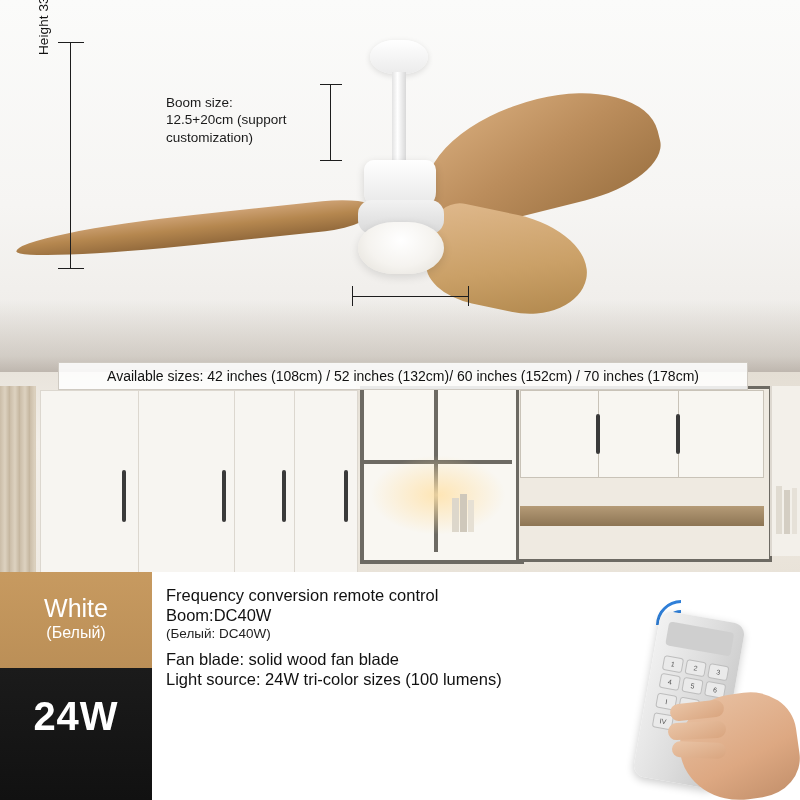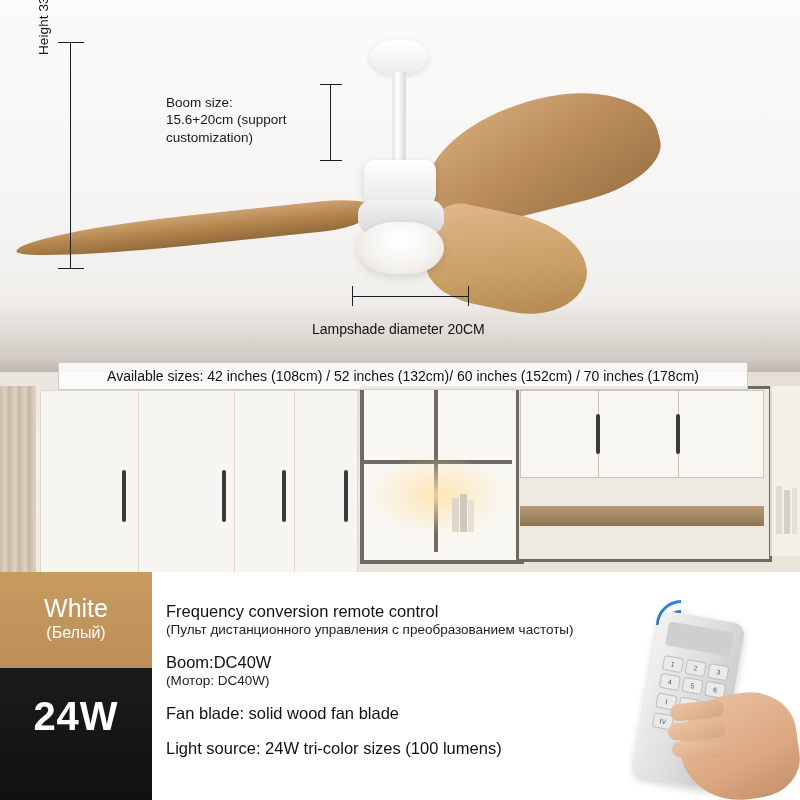--- a/index.html
+++ b/index.html
@@ -272,21 +272,21 @@
   }
   .spec-col {
     flex: 1;
     background: #ffffff;
     padding: 14px 0 0 14px;
     position: relative;
   }
   .spec-line {
     font-size: 16.5px;
     color: #111;
-    margin: 16px 0 1px 0;
+    margin: 0 0 1px 0;
   }
   .spec-sub {
     font-size: 13.5px;
     color: #222;
     margin: 0 0 9px 0;
   }
 
   
   .remote-wrap {
     position: absolute;
@@ -402,45 +402,43 @@
 
     <div class="vline" style="left:70px; top:42px; height:226px;"></div>
     <div class="hline" style="left:58px; top:42px; width:26px;"></div>
     <div class="hline" style="left:58px; top:268px; width:26px;"></div>
     <div class="height-label">Height 33.5/41CM</div>
 
     <div class="vline" style="left:330px; top:84px; height:76px;"></div>
     <div class="hline" style="left:320px; top:84px; width:22px;"></div>
     <div class="hline" style="left:320px; top:160px; width:22px;"></div>
     <div class="ann-text" style="left:166px; top:94px; width:152px;">Boom size:
-15.6+20cm (support customization)</div>
+12.5+20cm (support customization)</div>
 
     <div class="hline" style="left:352px; top:296px; width:116px;"></div>
     <div class="vline" style="left:352px; top:286px; height:20px;"></div>
     <div class="vline" style="left:468px; top:286px; height:20px;"></div>
-    <div class="lamp-diam">Lampshade diameter 20CM</div>
 
     <div class="avail-bar">Available sizes: 42 inches (108cm) / 52 inches (132cm)/ 60 inches (152cm) / 70 inches (178cm)</div>
   </div>
 
   <div id="info-panel">
 
     <div class="badge-col">
       <div class="badge-white">
         <span>White</span>
         <small>(Белый)</small>
       </div>
       <div class="badge-watt">24W</div>
     </div>
 
     <div class="spec-col">
       <p class="spec-line">Frequency conversion remote control</p>
-      <p class="spec-sub">(Пульт дистанционного управления с преобразованием частоты)</p>
       <p class="spec-line">Boom:DC40W</p>
-      <p class="spec-sub">(Мотор: DC40W)</p>
+      <p class="spec-sub">(Белый: DC40W)</p>
       <p class="spec-line">Fan blade: solid wood fan blade</p>
       <p class="spec-line">Light source: 24W tri-color sizes (100 lumens)</p>
 
       <div class="remote-wrap">
         <div class="wifi-arc" style="left:24px; top:2px; width:44px; height:44px; transform:rotate(-45deg);"></div>
         <div class="wifi-arc" style="left:32px; top:12px; width:28px; height:28px; transform:rotate(-45deg);"></div>
         <div class="wifi-dot" style="left:42px; top:30px;"></div>
 
         <div class="remote-body">
           <div class="remote-screen"></div>

